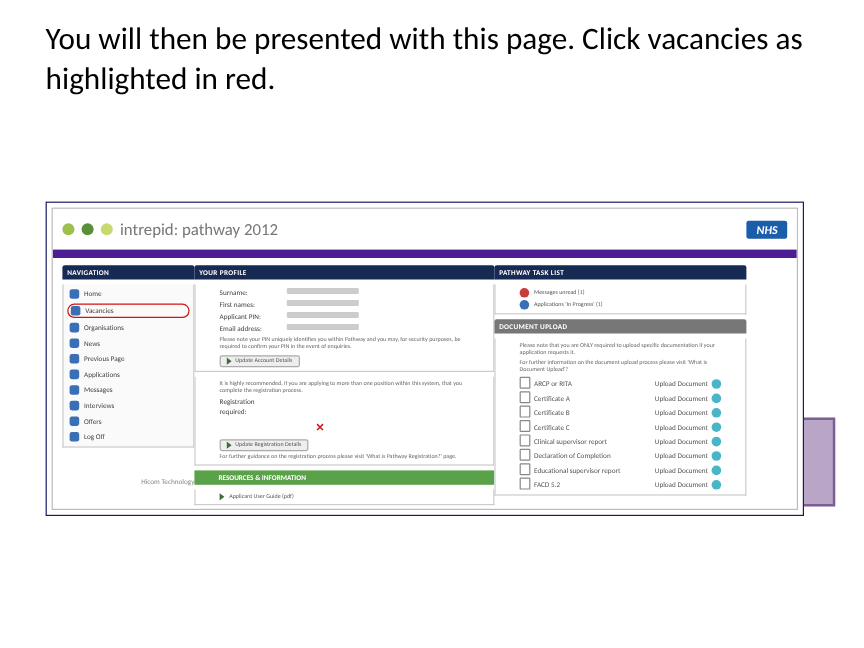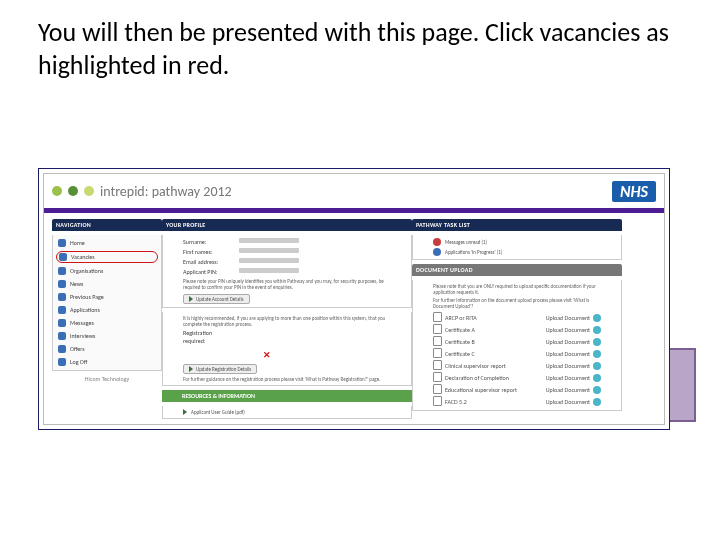--- a/index.html
+++ b/index.html
@@ -2,42 +2,42 @@
 <html><head>
 <meta charset="utf-8">
 <style>
   html,body{margin:0;padding:0;width:720px;height:540px;background:#fff;font-family:Calibri,Arial,sans-serif;overflow:hidden}
   .slide{position:relative;width:720px;height:432px}
   .instruction{position:absolute;left:38px;top:16px;width:640px;font-size:26px;line-height:1.25;color:#000}
   .page-num{position:absolute;right:24px;bottom:10px;width:78px;height:70px;border:2px solid #7b5e93;background:#b9a6c7;display:flex;align-items:center;justify-content:center;font-family:"Times New Roman",serif;font-size:58px;font-weight:500;color:#6a4c84}
 
   .shot{position:absolute;left:38px;top:168px;width:630px;height:260px;border:1px solid #1a1a66;background:#fff}
   .shot-inner{position:absolute;inset:4px;border:1px solid #bbb;background:#fff;overflow:hidden}
-  .banner{height:34px;border-bottom:5px solid #4c1d95;display:flex;align-items:center;justify-content:space-between;padding:0 8px;background:#fff}
+  .banner{height:34px;border-bottom:7px solid #4c1d95;display:flex;align-items:center;justify-content:space-between;padding:0 8px;background:#fff}
   .brand{display:flex;align-items:center;gap:6px}
   .logo-dot{width:10px;height:10px;border-radius:50%}
   .d1{background:#9cc04a}.d2{background:#5a8f3a}.d3{background:#c8d96f}
   .brand-text{font-size:14px;color:#777;font-weight:400}
-  .nhs{background:#1a5eab;color:#fff;font-style:italic;font-weight:bold;padding:1px 8px;font-size:16px;border-radius:2px}
+  .nhs{background:#1a5eab;color:#fff;font-style:italic;font-weight:bold;padding:1px 8px;font-size:10px;border-radius:2px}
 
   .cols{display:flex;gap:0;padding:6px 8px 8px 8px;font-size:6px;color:#555}
   .col{display:flex;flex-direction:column;gap:4px}
   .col-l{width:110px}
   .col-m{width:250px}
   .col-r{width:210px}
 
   .panel-hd{background:#172a54;color:#fff;font-weight:bold;padding:2px 4px;border-radius:2px 2px 0 0;font-size:6px;letter-spacing:.3px}
   .panel-hd.gray{background:#777}
   .nav-box{border:1px solid #ccc;border-top:none;padding:3px 3px;display:flex;flex-direction:column;gap:3px;background:#fafafa}
   .nav-item{display:flex;align-items:flex-start;gap:4px;padding:1px 2px}
   .nav-item.hl{border:1.5px solid #d11313;border-radius:8px}
   .ic{width:8px;height:8px;border-radius:2px;flex:0 0 auto}
   .ic-blue{background:#3b6fb5}
   .nav-label{font-size:6px;color:#444}
-  .logos{margin-top:0;display:flex;flex-direction:column;gap:4px;align-items:center}
+  .logos{margin-top:20px;display:flex;flex-direction:column;gap:4px;align-items:flex-end}
   .hicom{font-size:6px;color:#3a6f9a;font-weight:bold}
   .hicom span{color:#888;font-weight:normal}
 
   .panel{border:1px solid #ccc;border-top:none;padding:3px 20px;background:#fff;display:flex;flex-direction:column;gap:2px}
   .kv{display:flex;gap:4px}
   .kv .k{width:52px;color:#444}
   .kv .v{width:60px;height:5px;background:#ccc;border-radius:1px}
   .note{font-size:5px;color:#666;line-height:1.2}
   .btn{align-self:flex-start;background:#eee;border:1px solid #aaa;border-radius:2px;padding:1px 5px;font-size:5px;display:flex;align-items:center;gap:3px;margin-top:2px}
   .arrow{width:0;height:0;border-top:3px solid transparent;border-bottom:3px solid transparent;border-left:4px solid #3a6f3a}
@@ -127,25 +127,25 @@
           <div class="panel" id="profile-panel">
               <div class="kv">
                 <div class="k">Surname:</div>
                 <div class="v"></div>
               </div>
               <div class="kv">
                 <div class="k">First names:</div>
                 <div class="v"></div>
               </div>
               <div class="kv">
+                <div class="k">Applicant PIN:</div>
+                <div class="v"></div>
+              </div>
+              <div class="kv">
                 <div class="k">Email address:</div>
-                <div class="v"></div>
-              </div>
-              <div class="kv">
-                <div class="k">Applicant PIN:</div>
                 <div class="v"></div>
               </div>
             <div class="note">Please note your PIN uniquely identifies you within Pathway and you may, for security purposes, be required to confirm your PIN in the event of enquiries.</div>
             <div class="btn">
                 <span class="arrow"></span>
                 <span>Update Account Details</span>
               </div>
           </div>
 
           <div class="panel">

